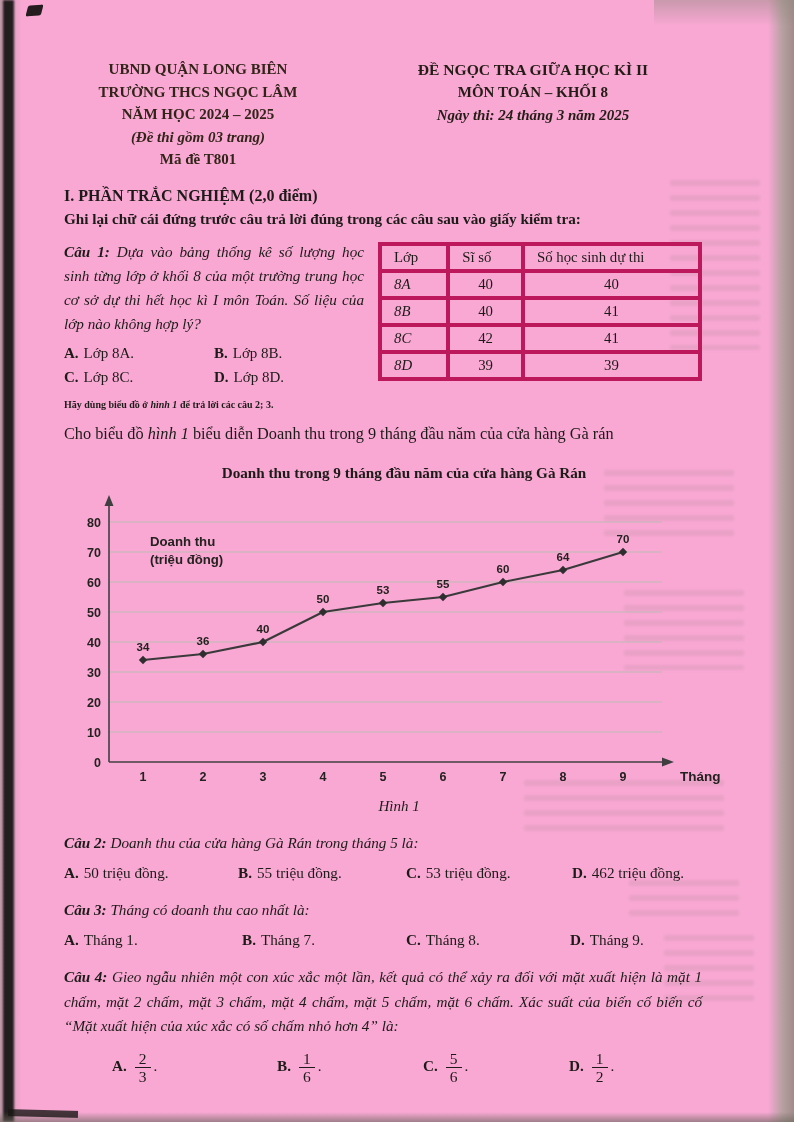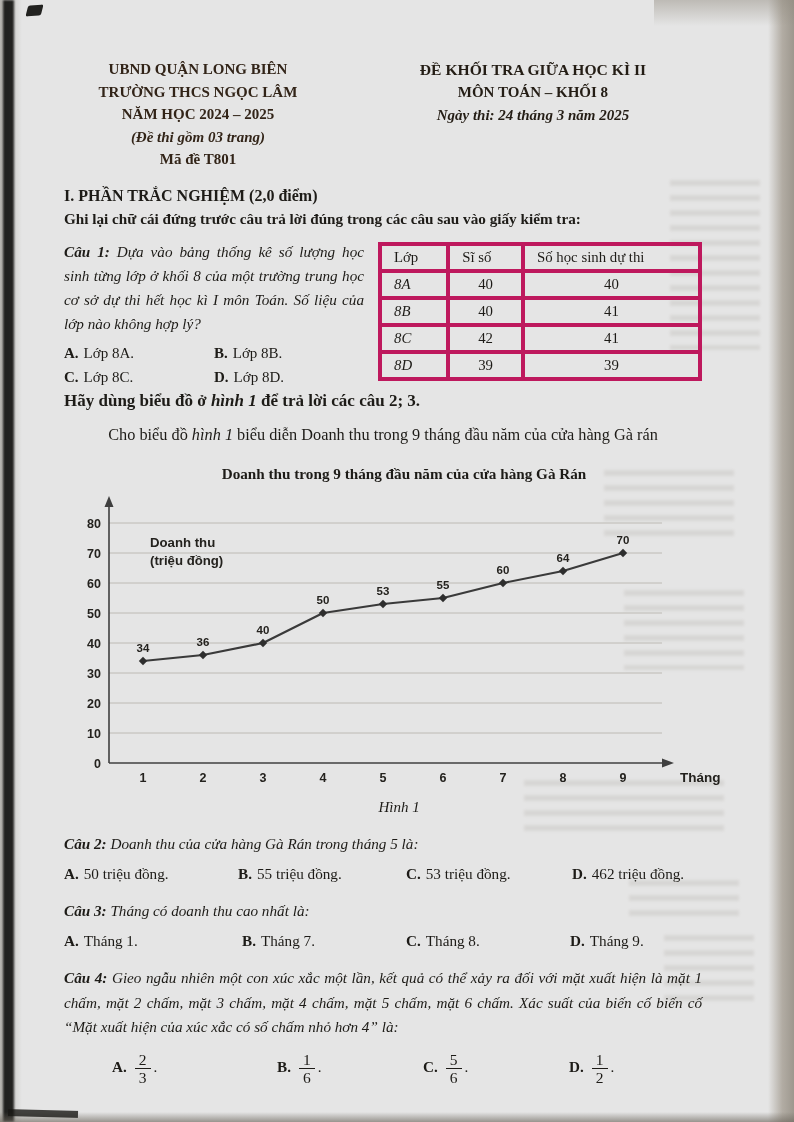--- a/index.html
+++ b/index.html
@@ -1,18 +1,18 @@
 <!DOCTYPE html>
 <html><head>
 <meta charset="utf-8">
 <style>
   html,body{margin:0;padding:0;}
   body{width:794px;height:1122px;overflow:hidden;background:#d8d4cd;
        font-family:"Liberation Serif","DejaVu Serif",serif;color:#1d1b17;}
-  .sheet{position:relative;width:794px;height:1122px;background:#e5e5e5;overflow:hidden;}
+  .sheet{position:relative;width:794px;height:1122px;background:#f9a8d4;overflow:hidden;}
   .content{position:relative;z-index:2;padding:58px 92px 20px 64px;}
 
   
   .edge-left{position:absolute;left:3px;top:0;width:11px;height:100%;background:#141412;filter:blur(1px);opacity:.92;z-index:3;}
   .edge-left-soft{position:absolute;left:0;top:0;width:22px;height:100%;background:linear-gradient(90deg,#8e8a82,rgba(142,138,130,0));opacity:.55;z-index:2;}
   .corner-tl{position:absolute;left:27px;top:5px;width:15px;height:11px;background:#0c0c0a;transform:skewX(-18deg) rotate(-4deg);border-radius:2px;opacity:.9;z-index:3;}
   .edge-right{position:absolute;right:0;top:0;width:26px;height:100%;background:linear-gradient(90deg,rgba(150,144,133,0),#a59e93 55%,#8b8478);opacity:.8;z-index:3;}
   .edge-top-right{position:absolute;right:0;top:0;width:140px;height:26px;background:linear-gradient(180deg,#8d877b,rgba(141,135,123,0));opacity:.45;z-index:3;}
   .edge-bottom{position:absolute;left:0;bottom:0;width:100%;height:10px;background:linear-gradient(0deg,#6e685f,rgba(110,104,95,0));opacity:.65;z-index:3;}
   .corner-bl{position:absolute;left:8px;bottom:5px;width:70px;height:7px;background:#191815;transform:rotate(1.5deg);opacity:.8;filter:blur(.6px);z-index:3;}
@@ -34,22 +34,22 @@
   .q1-table th,.q1-table td{border:4px solid #be185d;padding:1px 12px;height:21px;}
   .q1-table th{font-weight:normal;text-align:left;}
   .q1-table td.cls{text-align:left;font-style:italic;}
   .q1-table td.num{text-align:center;}
   .q-text{font-size:15.2px;line-height:1.6;text-align:justify;font-style:italic;}
   .q-label{font-weight:bold;}
   .opt-grid-2{display:grid;grid-template-columns:150px 160px;row-gap:7px;margin-top:8px;font-size:15px;}
   .opt-letter{font-weight:bold;margin-right:5px;}
   .clear{clear:both;}
 
-  .note-bold{font-weight:bold;font-size:17px;margin-top:4px;}
-  .intro{font-size:16.3px;line-height:1.8;margin:9px 0 16px;text-align:center;}
+  .note-bold{font-weight:bold;font-size:10px;margin-top:12px;}
+  .intro{font-size:16.3px;line-height:1.8;margin:9px 0 16px;}
 
   .chart-block{width:660px;margin:0 auto;}
   .chart-title{font-weight:bold;font-size:15.2px;text-align:center;margin:4px 0 10px 20px;}
   .chart-caption{font-style:italic;font-size:15px;text-align:center;margin:2px 0 0 10px;}
 
   .q-block{margin-top:16px;}
   .opt-row{display:grid;grid-template-columns:174px 168px 166px auto;margin-top:9px;font-size:15.2px;white-space:nowrap;}
   .opt-row-q4{display:grid;grid-template-columns:165px 146px 146px auto;margin-top:12px;padding-left:48px;font-size:15.2px;align-items:center;}
   .frac{display:inline-flex;flex-direction:column;align-items:center;vertical-align:middle;line-height:1.1;font-size:15.5px;margin:0 3px;}
   .frac .fnum{padding:0 4px;border-bottom:1.3px solid #1d1b17;}
@@ -78,21 +78,21 @@
 
     <div class="hdr">
       <div class="hdr-left">
         <div>UBND QUẬN LONG BIÊN</div>
         <div>TRƯỜNG THCS NGỌC LÂM</div>
         <div>NĂM HỌC 2024 – 2025</div>
         <div class="ital">(Đề thi gồm 03 trang)</div>
         <div>Mã đề T801</div>
       </div>
       <div class="hdr-right">
-        <div class="big">ĐỀ KHỐI TRA GIỮA HỌC KÌ II</div>
+        <div class="big">ĐỀ NGỌC TRA GIỮA HỌC KÌ II</div>
         <div>MÔN TOÁN – KHỐI 8</div>
         <div class="ital">Ngày thi: 24 tháng 3 năm 2025</div>
       </div>
     </div>
 
     <div class="sec-title">I. PHẦN TRẮC NGHIỆM (2,0 điểm)</div>
     <div class="instruction">Ghi lại chữ cái đứng trước câu trả lời đúng trong các câu sau vào giấy kiểm tra:</div>
 
     <div class="q1-wrap">
       <table class="q1-table">

